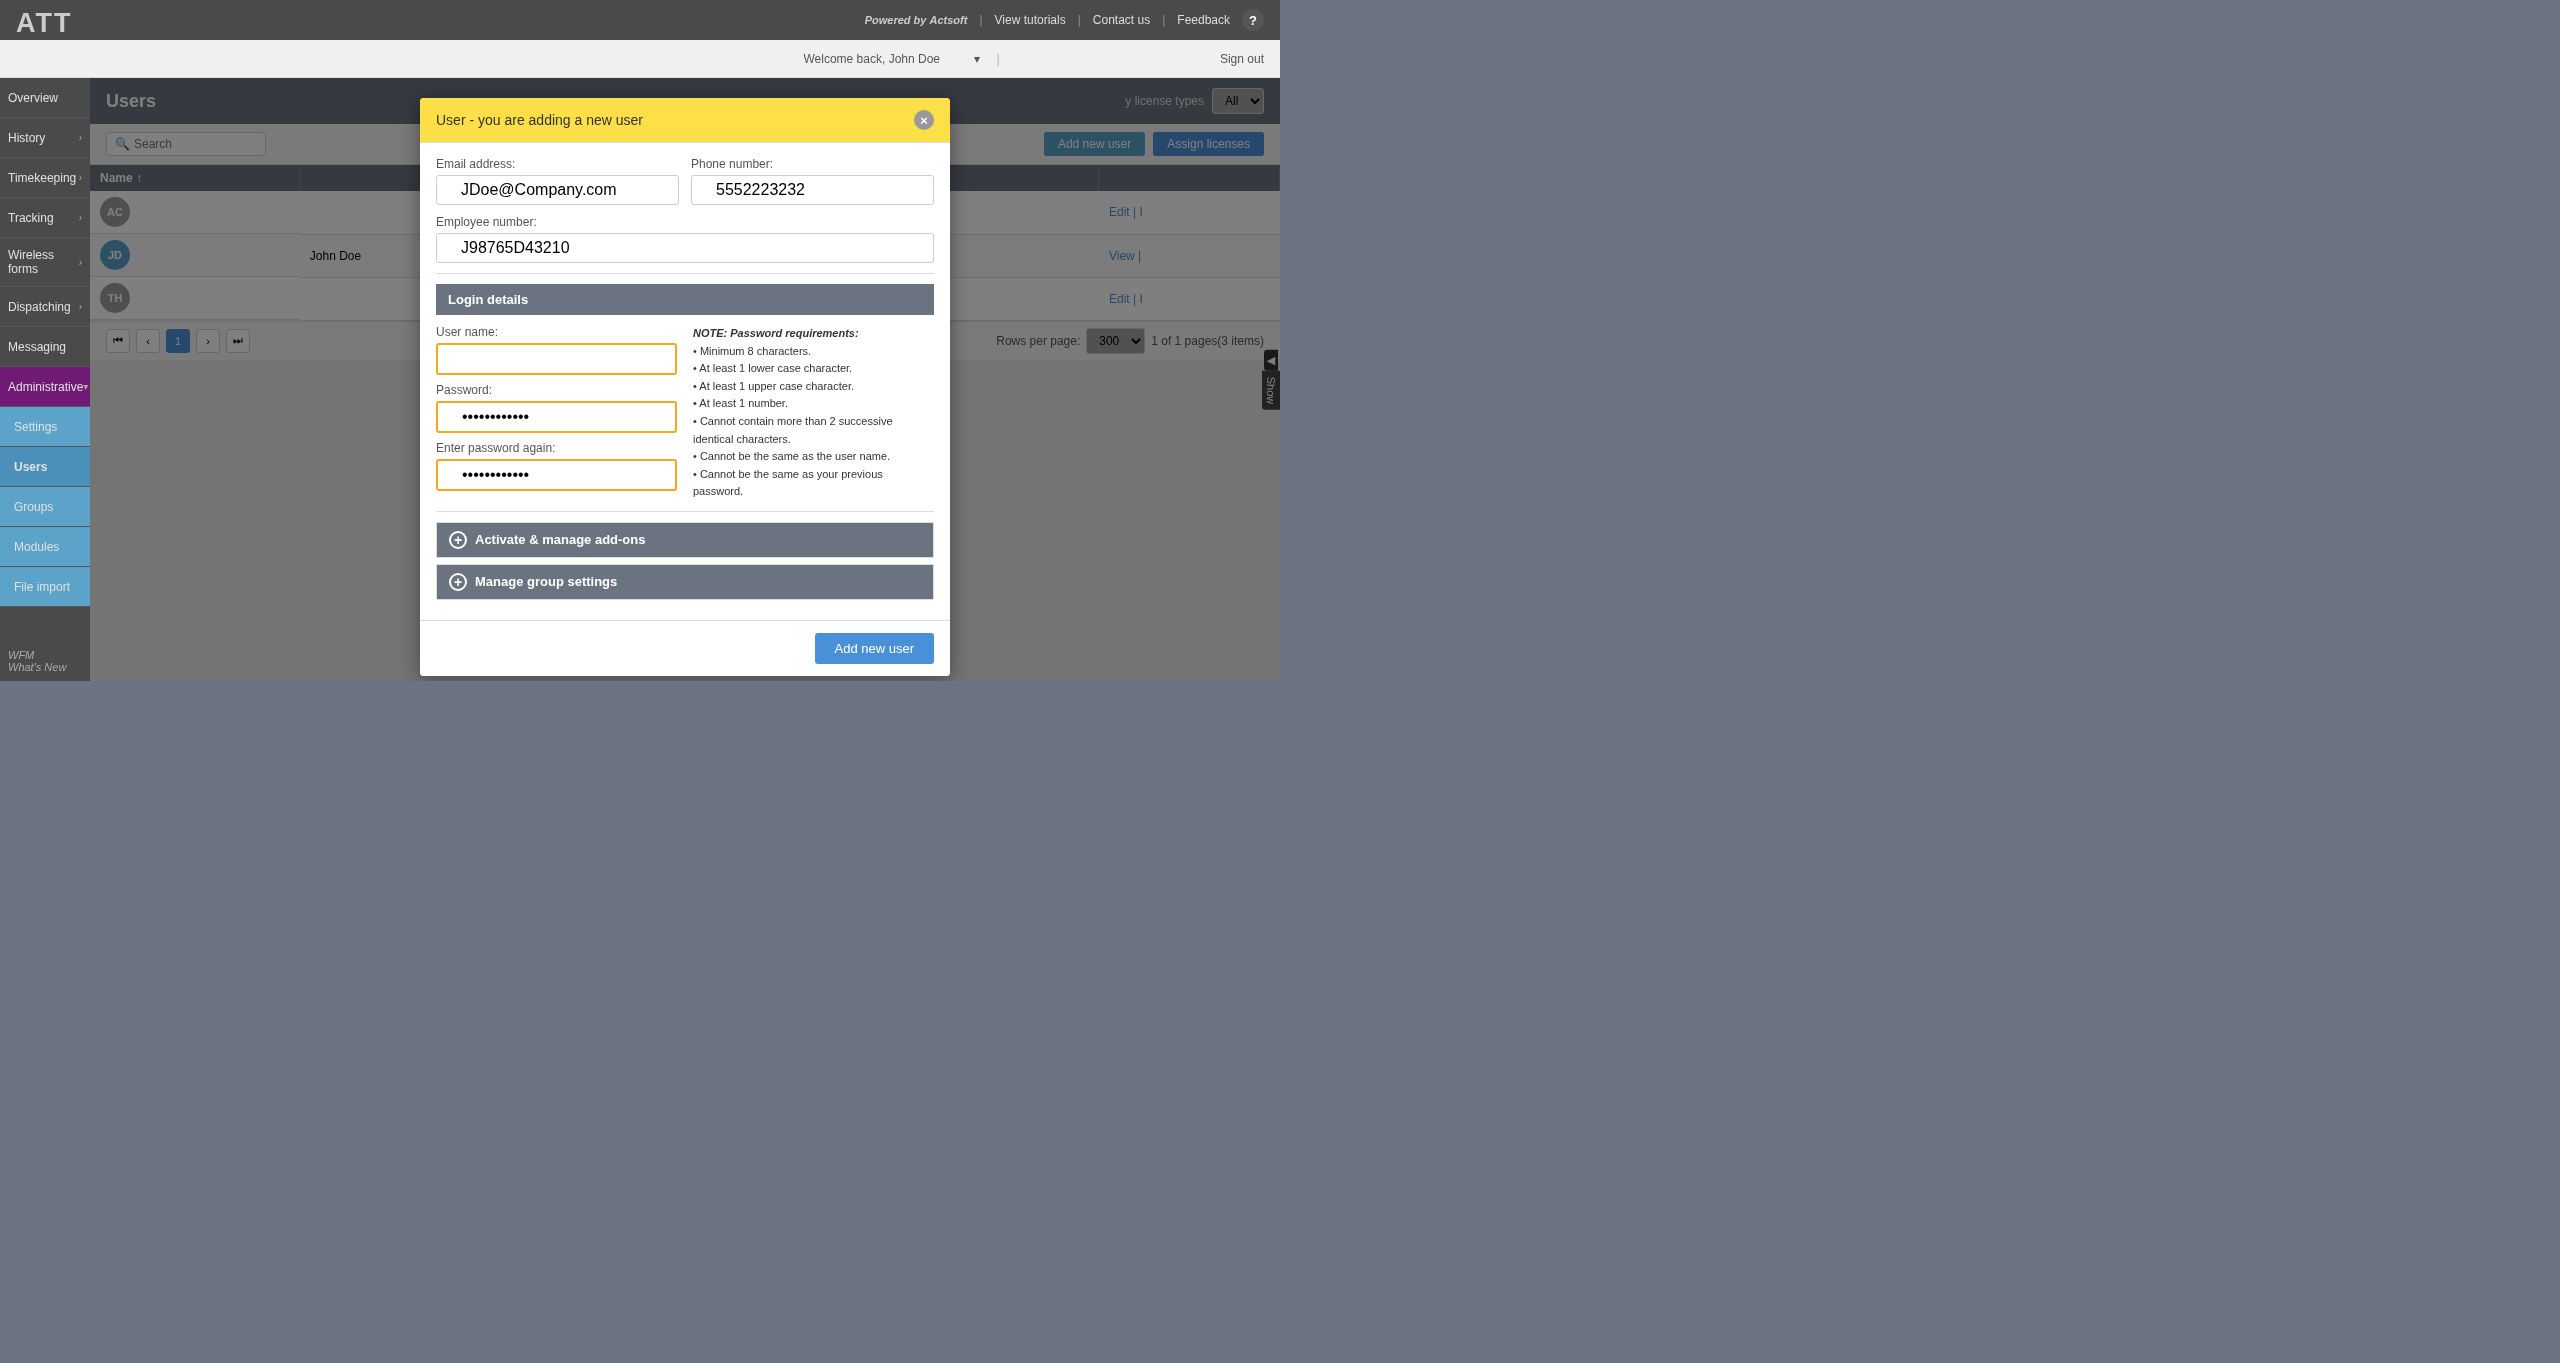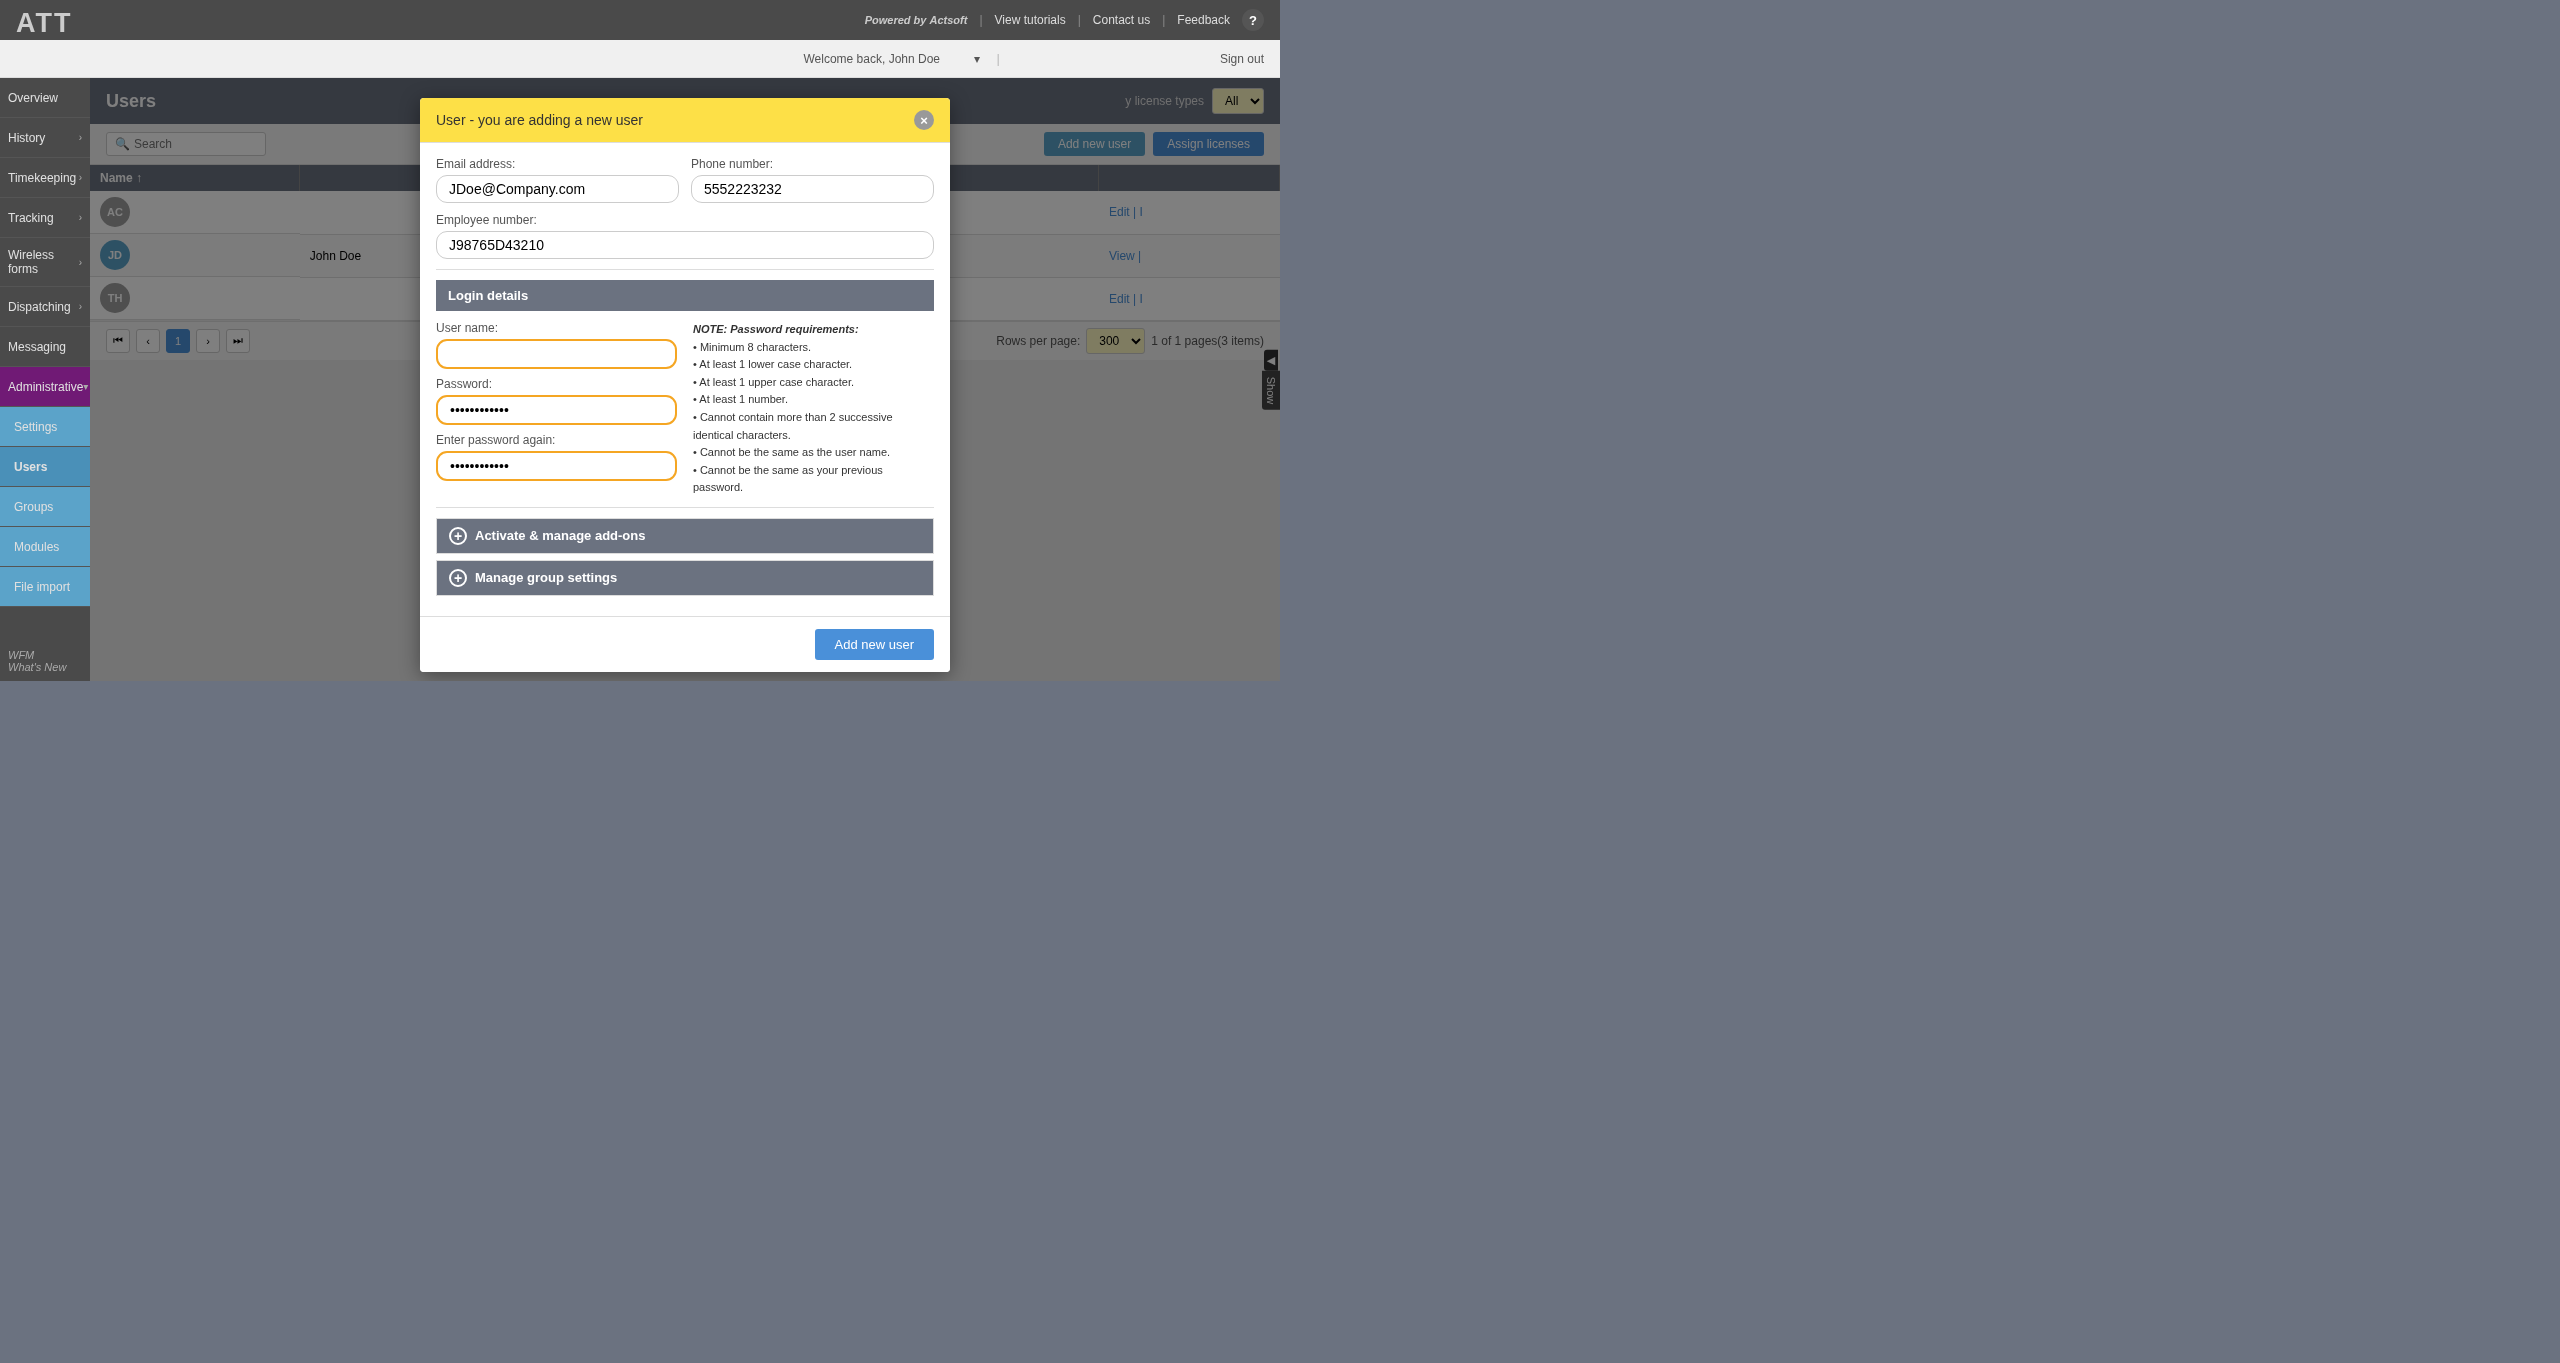--- a/index.html
+++ b/index.html
@@ -132,21 +132,21 @@
       font-size: 12px;
       color: white;
     }
     .btn-blue { background: #4a90d9; }
     .btn-teal { background: #5ba3c9; }
     .select-box {
       border: 1px solid #ccc;
       border-radius: 3px;
       padding: 4px 8px;
       font-size: 12px;
-      background: #fef9c3;
+      background: #a3a3a3;
     }
 
     
     .data-table { width: 100%; border-collapse: collapse; font-size: 12px; }
     .data-table th {
       background: #6b7280;
       color: white;
       padding: 6px 10px;
       text-align: left;
       border-right: 1px solid #888;
@@ -234,23 +234,23 @@
       justify-content: flex-end;
       border-top: 1px solid #ddd;
       flex-shrink: 0;
     }
 
     .form-row { display: flex; gap: 12px; margin-bottom: 10px; }
     .form-group { display: flex; flex-direction: column; gap: 4px; flex: 1; }
     .form-label { font-size: 12px; color: #555; }
     .form-input {
       border: 1px solid #ccc;
-      border-radius: 11px;
-      padding: 5px 12px;
-      font-size: 14px;
+      border-radius: 3px;
+      padding: 5px 24px;
+      font-size: 16px;
       width: 100%;
     }
     .form-input.orange-border { border: 2px solid #f5a623; outline: none; }
 
     .section-header {
       background: #6b7280;
       color: white;
       padding: 8px 12px;
       font-size: 13px;
       font-weight: bold;

